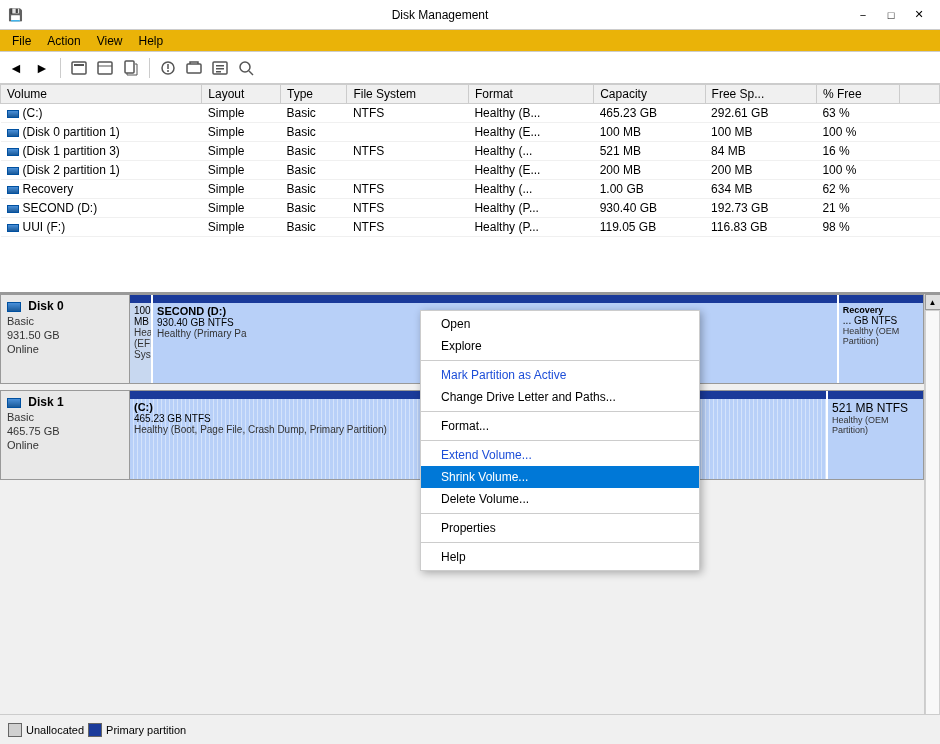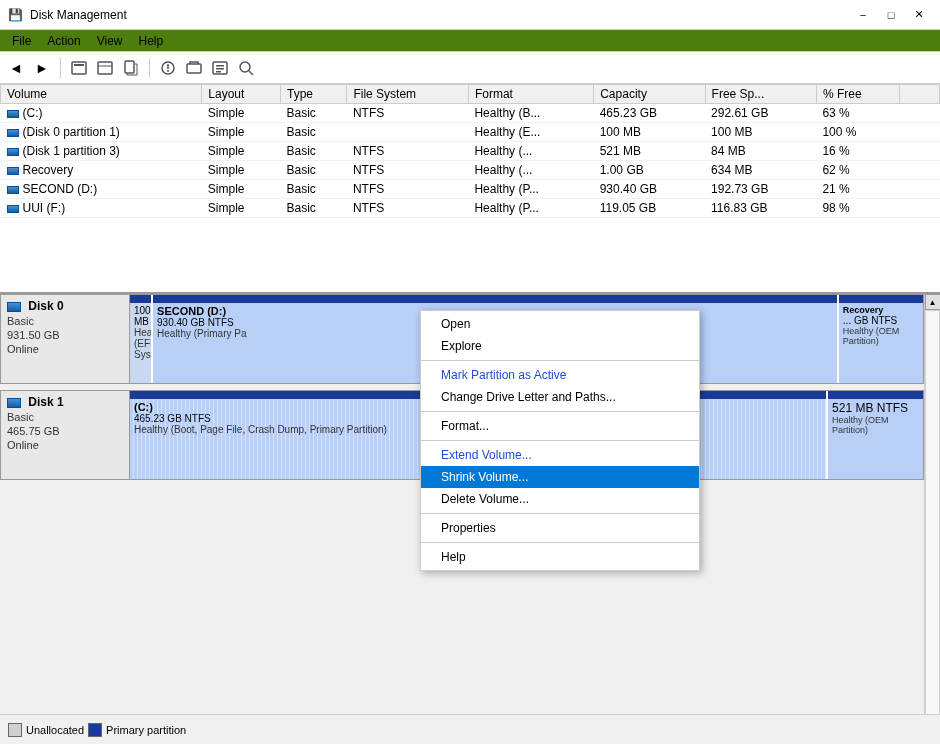--- a/index.html
+++ b/index.html
@@ -26,40 +26,41 @@
       width: 16px;
       height: 16px;
       margin-right: 6px;
       display: flex;
       align-items: center;
       justify-content: center;
     }
     .title-bar-text {
       flex: 1;
       font-size: 12px;
+      text-align: center;
     }
     .title-bar-controls {
       display: flex;
       gap: 2px;
     }
     .title-bar-btn {
       width: 26px;
       height: 20px;
       border: none;
       background: transparent;
       cursor: pointer;
       font-size: 11px;
       display: flex;
       align-items: center;
       justify-content: center;
     }
 
     
     .menu-bar {
-      background: #4d7c0f;
+      background: #eab308;
       border-bottom: 1px solid #ccc;
       display: flex;
       height: 22px;
       align-items: center;
       padding: 0 4px;
     }
     .menu-item {
       padding: 2px 8px;
       cursor: pointer;
       height: 100%;
@@ -390,20 +391,33 @@
       <td>Basic</td>
       <td>NTFS</td>
       <td>Healthy (...</td>
       <td>521 MB</td>
       <td>84 MB</td>
       <td>16 %</td>
       <td></td>
     </tr>
           <tr>
       <td>
+        <span style="display:inline-block;width:12px;height:8px;background:linear-gradient(to bottom,#4a90d9,#1a5a9a);margin-right:4px;vertical-align:middle;border:1px solid #0050a0;"></span>(Disk 2 partition 1)
+      </td>
+      <td>Simple</td>
+      <td>Basic</td>
+      <td></td>
+      <td>Healthy (E...</td>
+      <td>200 MB</td>
+      <td>200 MB</td>
+      <td>100 %</td>
+      <td></td>
+    </tr>
+          <tr>
+      <td>
         <span style="display:inline-block;width:12px;height:8px;background:linear-gradient(to bottom,#4a90d9,#1a5a9a);margin-right:4px;vertical-align:middle;border:1px solid #0050a0;"></span>Recovery
       </td>
       <td>Simple</td>
       <td>Basic</td>
       <td>NTFS</td>
       <td>Healthy (...</td>
       <td>1.00 GB</td>
       <td>634 MB</td>
       <td>62 %</td>
       <td></td>

